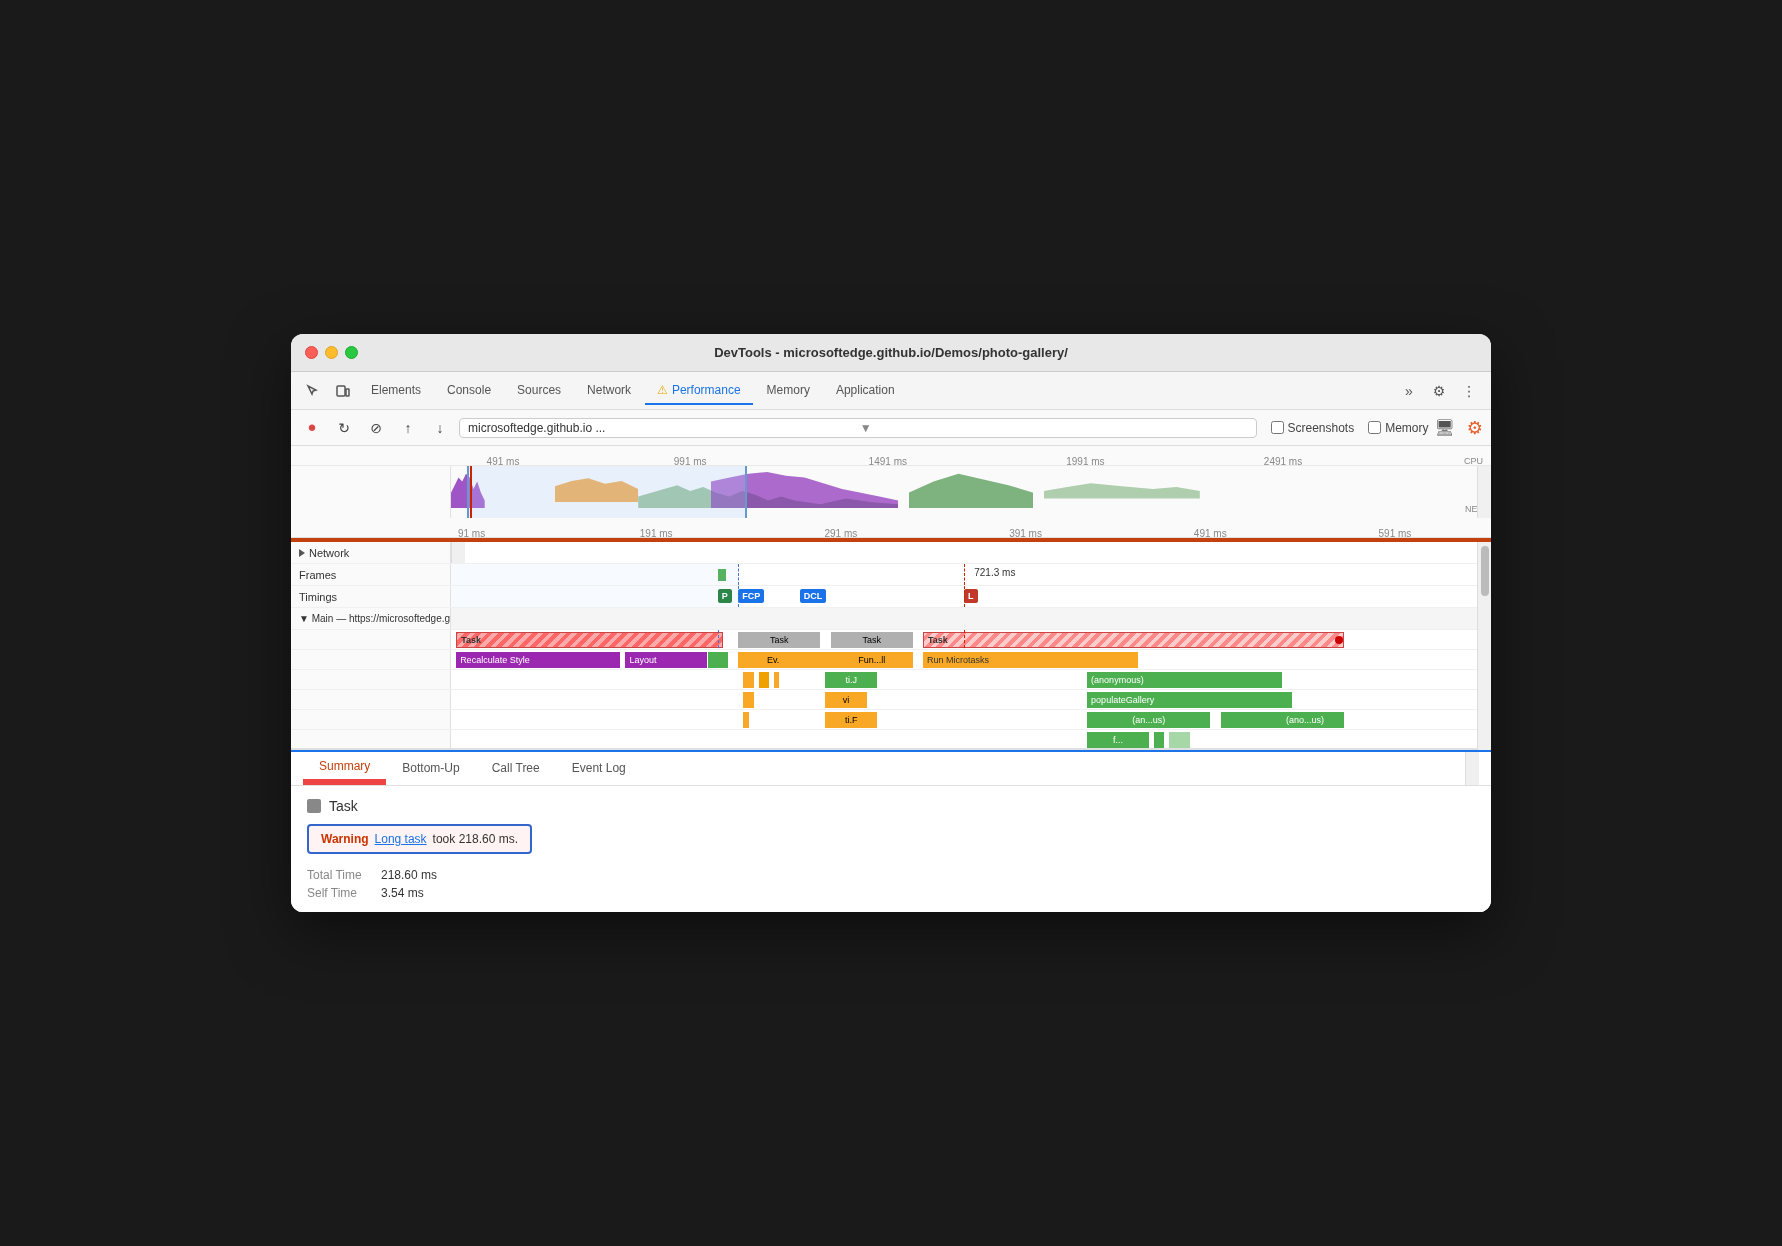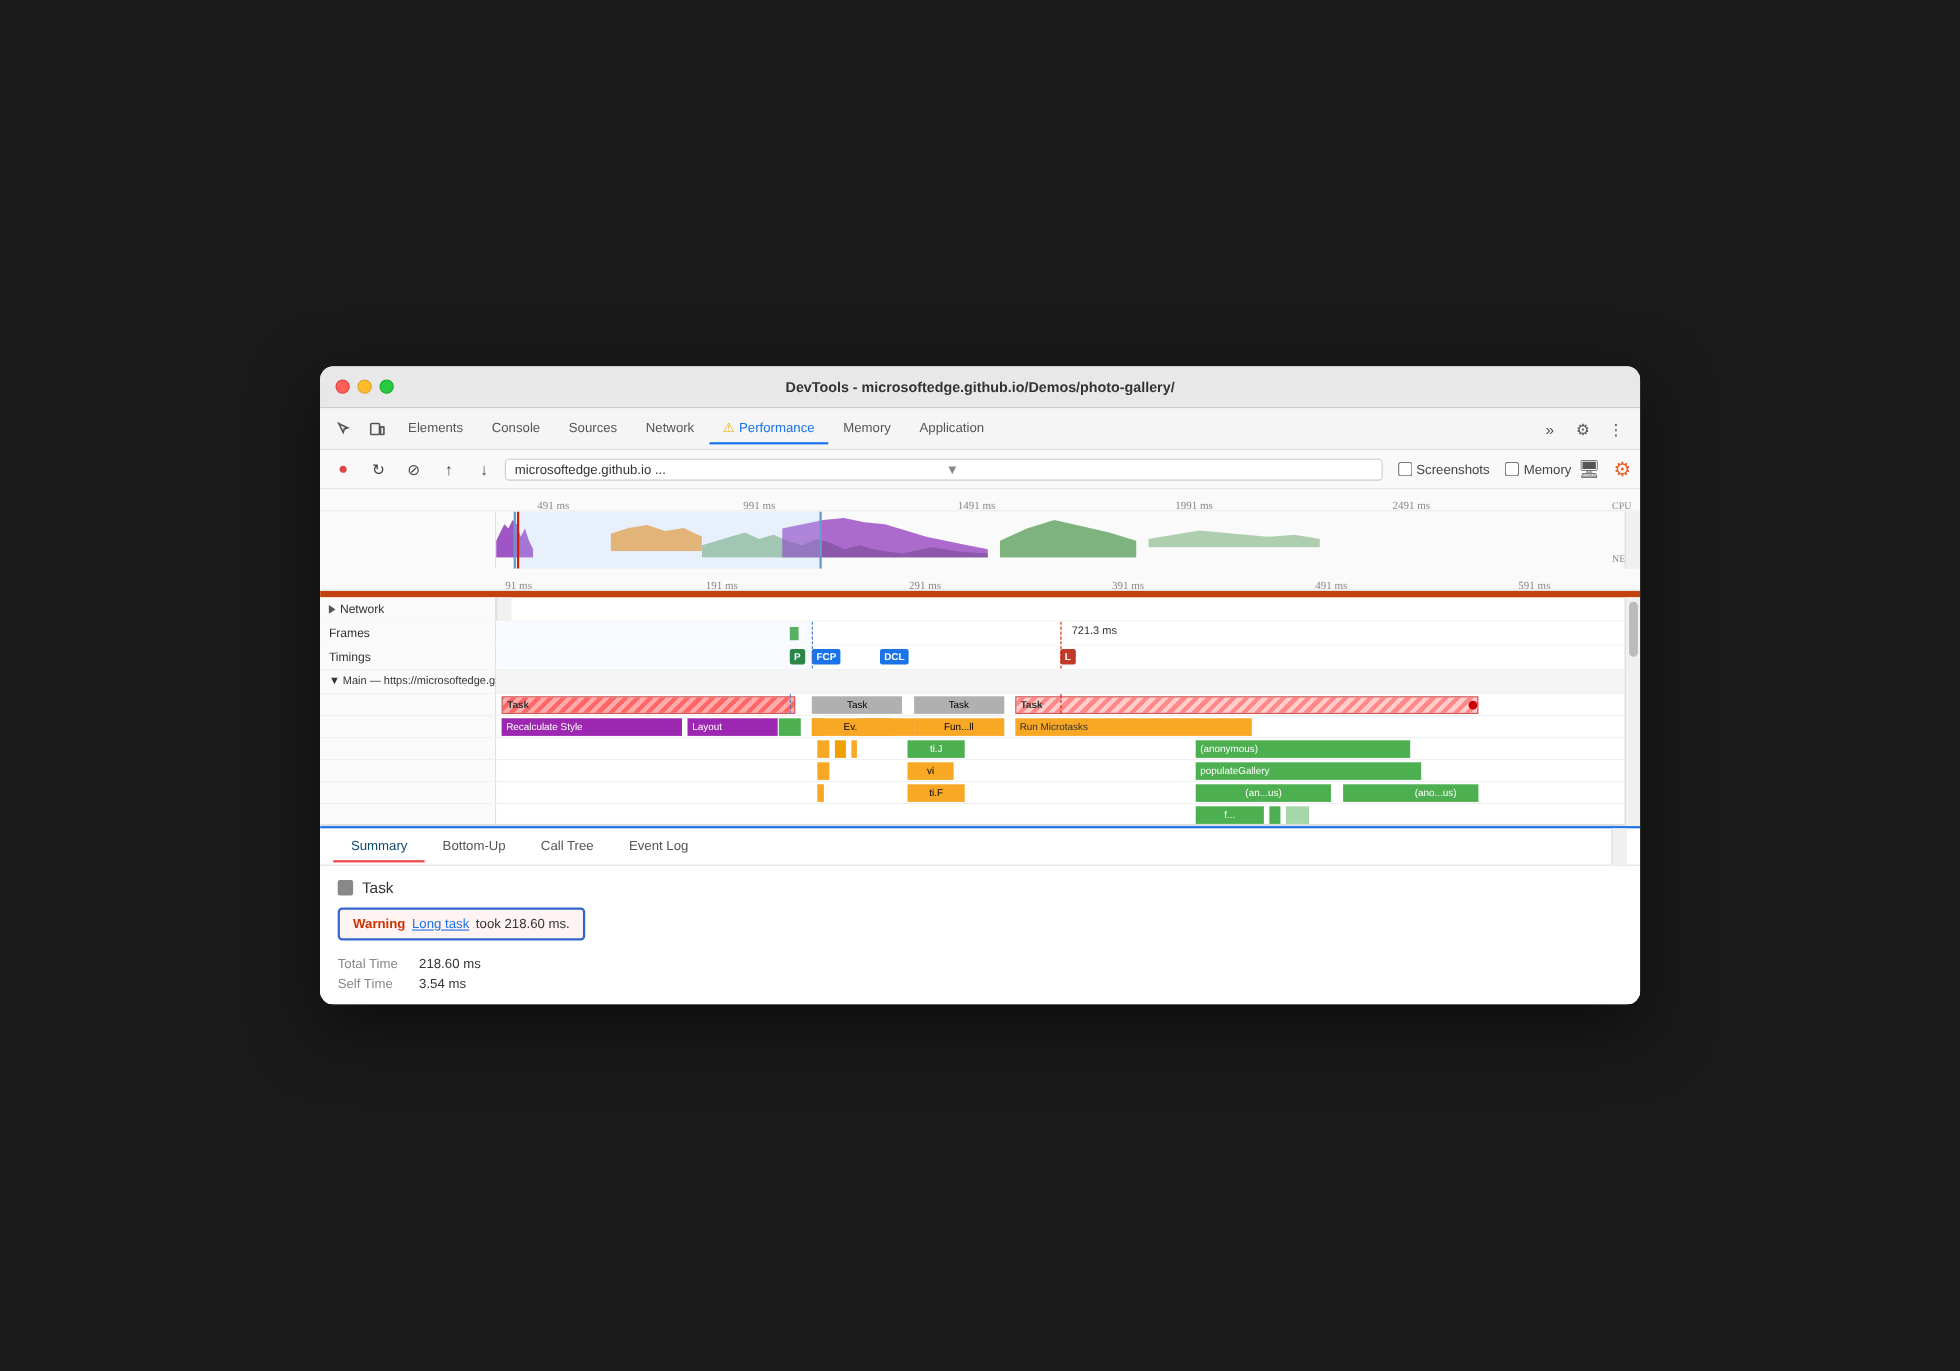--- a/index.html
+++ b/index.html
@@ -138,23 +138,22 @@
     .capture-btn {
       font-size: 16px; color: #555; cursor: pointer;
     }
     .settings-gear {
       color: #e8612a; font-size: 18px; cursor: pointer; margin-left: 6px;
     }
 
     
     .timeline-section {
       background: #fff;
-      border-bottom: 6px solid #c2410c;
+      border-bottom: 4px solid #c2410c;
       overflow: hidden;
-      font-family: Liberation Serif, serif;
     }
     .flame-row {
       display: flex;
       align-items: center;
       height: 20px;
       border-bottom: 1px solid #f0f0f0;
       font-size: 11px;
     }
     .flame-row-label {
       width: 160px;
@@ -198,22 +197,22 @@
       gap: 0;
     }
     .bottom-tab {
       padding: 6px 16px;
       font-size: 12px;
       color: #555;
       cursor: pointer;
       border-bottom: 2px solid transparent;
     }
     .bottom-tab.active {
-      color: #0c4a6e;
-      border-bottom: 2px solid #ef4444;
+      color: #c2410c;
+      border-bottom: 6px solid #ef4444;
     }
     .bottom-content {
       padding: 12px 16px;
     }
     .task-header {
       display: flex;
       align-items: center;
       gap: 8px;
       margin-bottom: 10px;
       font-size: 13px;

